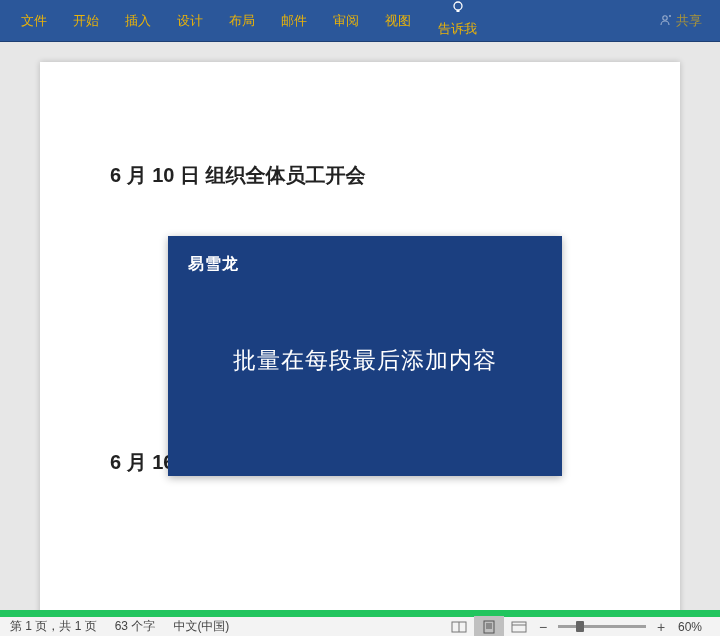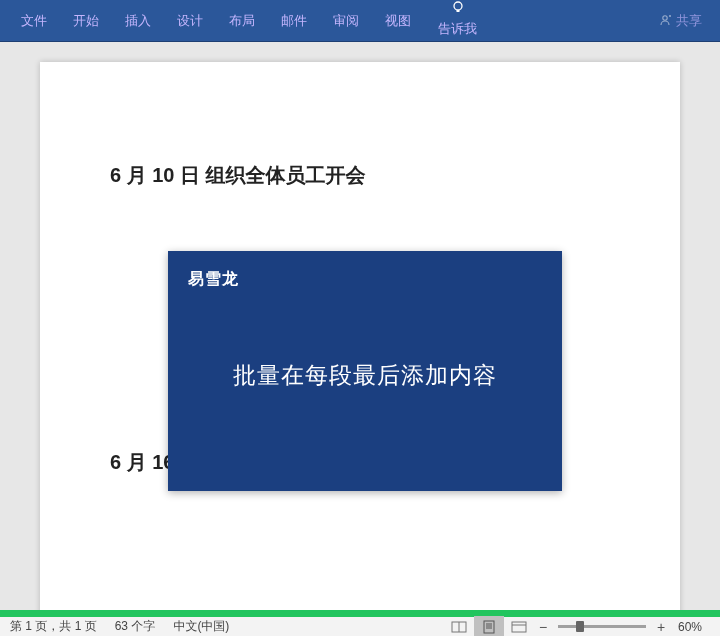--- a/index.html
+++ b/index.html
@@ -7,21 +7,21 @@
       font-family: "Microsoft YaHei", sans-serif;
       width: 720px;
       height: 636px;
       overflow: hidden;
       background: #f0f0f0;
       display: flex;
       flex-direction: column;
     }
     .ribbon {
       background: #2b579a;
-      color: #c4b5fd;
+      color: #eab308;
       height: 42px;
       display: flex;
       align-items: center;
       padding: 0 8px;
       font-size: 13px;
       border-bottom: 1px solid #1e3f73;
     }
     .ribbon-tabs {
       display: flex;
       gap: 0;
@@ -72,21 +72,21 @@
       height: 570px;
     }
     .para {
       font-family: "Microsoft YaHei", SimSun, sans-serif;
       margin-bottom: 20px;
       font-weight: bold;
     }
     .overlay {
       position: absolute;
       left: 168px;
-      top: 209px;
+      top: 194px;
       width: 394px;
       height: 240px;
       background: #1b3f80;
       color: #fff;
       padding: 18px 20px;
       box-shadow: 0 2px 8px rgba(0,0,0,0.3);
     }
     .overlay-brand {
       font-size: 16px;
       font-weight: bold;

